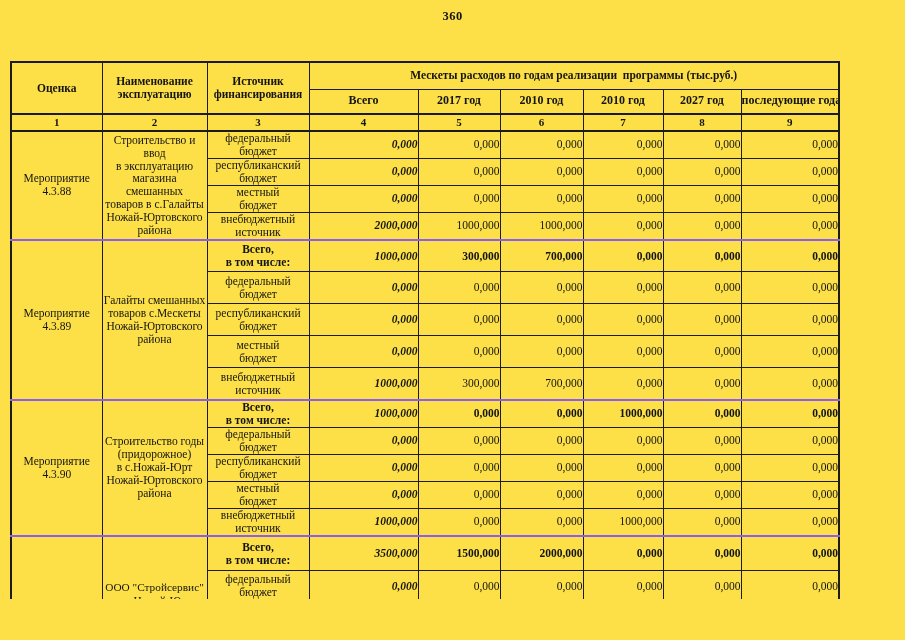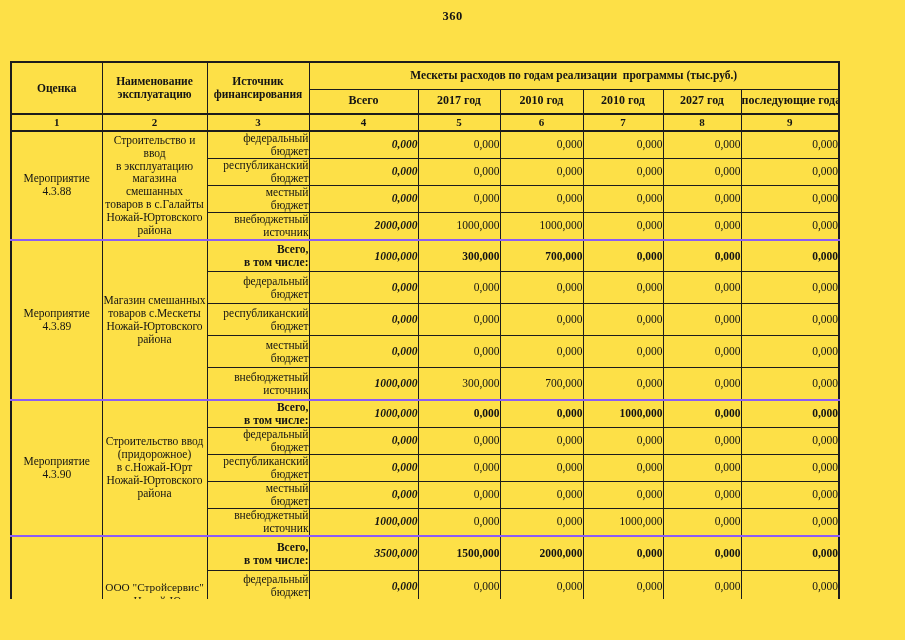--- a/index.html
+++ b/index.html
@@ -33,21 +33,21 @@
   tr.numrow td {
     height:15px; font-weight:700; text-align:center; font-size:11px;
     border-top:2px solid #1c1c1c; border-bottom:2px solid #1c1c1c;
   }
   tr.rb0, tr.rb2 { height:27px; }
   tr.rb1 { height:32px; }
   tr.rl0 { height:35px; }
   tr.rl1 { height:31px; }
   tr.bsep td { border-top:2px solid #8b5cf6; }
   .c-status, .c-name { text-align:center; white-space:pre-line; font-size:11.3px; }
-  .c-src { text-align:right; padding:1px 2px 1px 3px; white-space:pre-line; }
+  .c-src { text-align:center; padding:1px 2px 1px 3px; white-space:pre-line; }
   .v { text-align:right; padding-right:6px; }
   .vt { font-weight:700; font-style:italic; }
   tr.trow .c-src, tr.trow .v { font-weight:700; }
   .nb { border-bottom:none; }
   .c-name-last { position:relative; }
   .c-name-last .float {
     position:absolute; top:44px; left:0; right:0;
     text-align:center; white-space:pre-line; font-size:11.3px;
   }
 </style>
@@ -146,21 +146,21 @@
           <td class="v">1000,000</td>
           <td class="v">1000,000</td>
           <td class="v">0,000</td>
           <td class="v">0,000</td>
           <td class="v">0,000</td>
         </tr>
 
         <tr class="rb1 bsep trow">
           <td rowspan="5" class="c-status">Мероприятие
 4.3.89</td>
-          <td rowspan="5" class="c-name">Магазин смешанных
+          <td rowspan="5" class="c-name">Галайты смешанных
 товаров с.Мескеты
 Ножай-Юртовского
 района</td>
           <td class="c-src">Всего,
 в том числе:</td>
           <td class="v vt">1000,000</td>
           <td class="v">300,000</td>
           <td class="v">700,000</td>
           <td class="v">0,000</td>
           <td class="v">0,000</td>
@@ -203,21 +203,21 @@
           <td class="v">300,000</td>
           <td class="v">700,000</td>
           <td class="v">0,000</td>
           <td class="v">0,000</td>
           <td class="v">0,000</td>
         </tr>
 
         <tr class="rb2 bsep trow">
           <td rowspan="5" class="c-status">Мероприятие
 4.3.90</td>
-          <td rowspan="5" class="c-name">Строительство ввод
+          <td rowspan="5" class="c-name">Строительство годы
 (придорожное)
 в с.Ножай-Юрт
 Ножай-Юртовского
 района</td>
           <td class="c-src">Всего,
 в том числе:</td>
           <td class="v vt">1000,000</td>
           <td class="v">0,000</td>
           <td class="v">0,000</td>
           <td class="v">1000,000</td>

